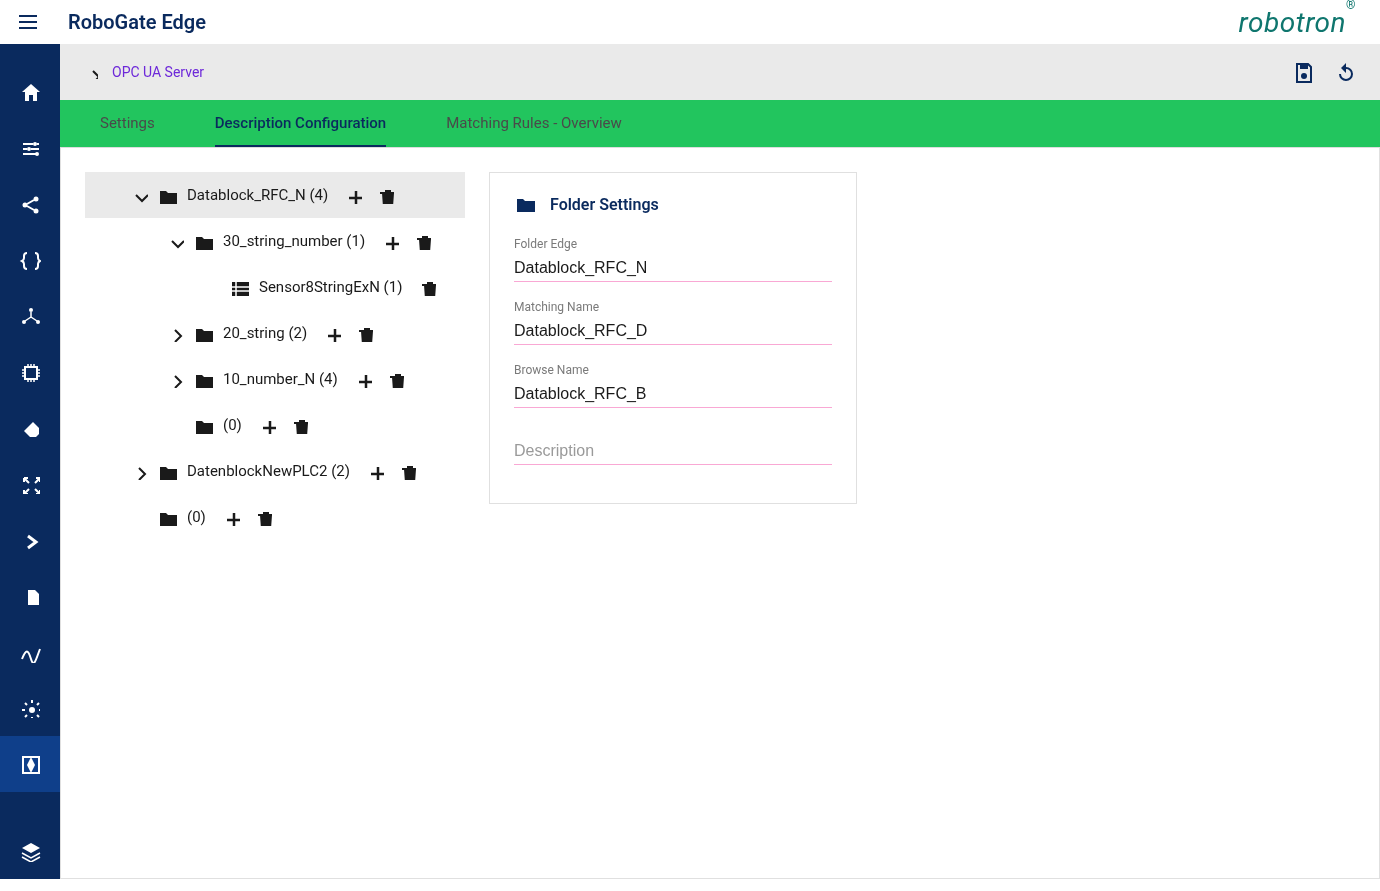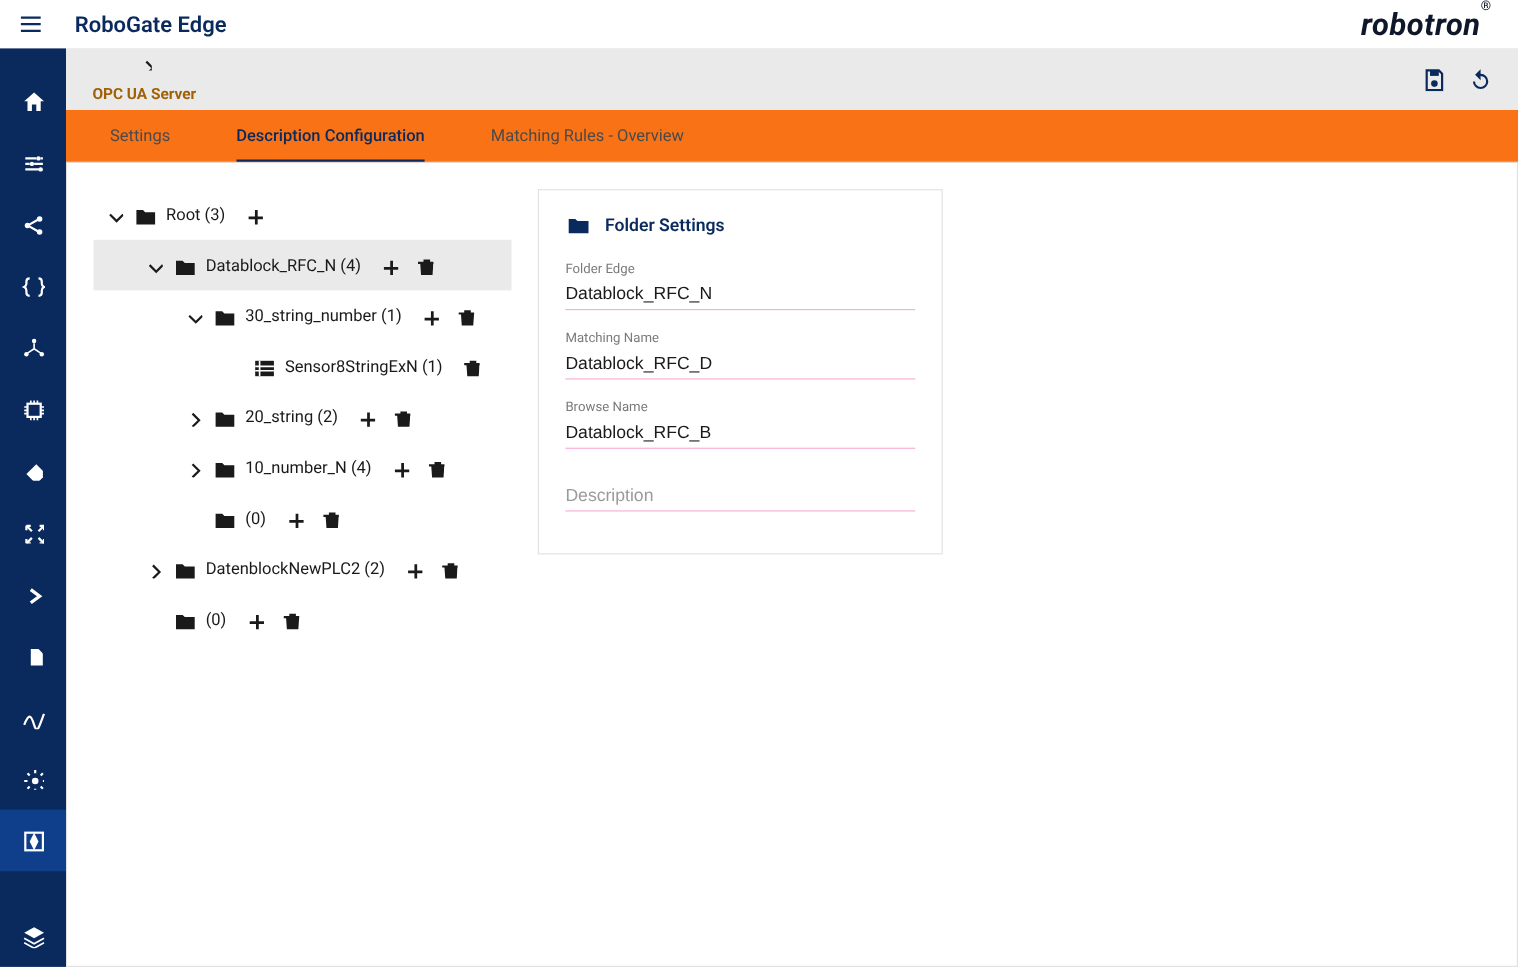--- a/index.html
+++ b/index.html
@@ -1,33 +1,33 @@
 <!DOCTYPE html>
 <html><head>
 <meta charset="utf-8">
 <style>
   * { box-sizing: border-box; margin: 0; padding: 0; }
   body { font-family: -apple-system, BlinkMacSystemFont, "Segoe UI", Roboto, Arial, sans-serif; background: #fff; color: #1a1a1a; width: 1380px; height: 891px; overflow: hidden; }
   .topbar { height: 44px; display: flex; align-items: center; padding: 0 24px 0 16px; justify-content: space-between; }
   .topbar-left { display: flex; align-items: center; gap: 28px; }
   .hamburger { width: 24px; height: 24px; cursor: pointer; color: #0a2a5e; display:flex; align-items:center; justify-content:center;}
   .app-title { font-weight: 600; font-size: 20px; color: #0a2a5e; }
-  .brand { font-weight: 700; font-size: 28px; color: #0f172a; font-style: italic; letter-spacing: .5px; position:relative;}
+  .brand { font-weight: 400; font-size: 28px; color: #0f766e; font-style: italic; letter-spacing: .5px; position:relative;}
   .brand sup{ font-size:12px; font-style:normal; position:relative; top:-12px;}
   .shell { display: flex; height: calc(891px - 56px); }
   .sidenav { width: 60px; background: #0a2a5e; display: flex; flex-direction: column; align-items: center; padding-top: 20px; gap: 0; }
   .nav-icon { width: 60px; height: 56px; display: flex; align-items: center; justify-content: center; color: #fff; cursor: pointer; }
   .nav-icon.active { background: #0f3f8a; }
   .nav-spacer { flex: 1; }
   .content { flex: 1; background: #eaeaea; display: flex; flex-direction: column; }
   .crumb-bar { height: 56px; background: #eaeaea; display: flex; align-items: center; padding: 0 24px; justify-content: space-between; }
-  .crumb-left { display: flex; align-items: center; gap: 14px; color: #a16207; font-weight:700; font-size:14px;flex-direction:column;}
+  .crumb-left { display: flex; align-items: center; gap: 14px; color: #6d28d9; font-weight:400; font-size:14px;}
   .crumb-actions { display: flex; gap: 20px; color: #0a2a5e; }
   .crumb-actions .ic { cursor:pointer; }
-  .tabs-bar { height: 48px; background: #f97316; display: flex; align-items: stretch; padding-left: 40px; gap: 60px; border-bottom:1px solid #ddd;}
+  .tabs-bar { height: 48px; background: #22c55e; display: flex; align-items: stretch; padding-left: 40px; gap: 60px; border-bottom:1px solid #ddd;}
   .tab { display:flex; align-items:center; color:#4a4a4a; font-size:15px; cursor:pointer; border-bottom:2px solid transparent; }
   .tab.active { color:#0a2a5e; font-weight:500; border-bottom-color:#0a2a5e;}
   .workspace { flex:1; background:#fff; margin:0; padding: 24px 24px; display:flex; gap:24px; border:1px solid #e0e0e0; border-top:none;}
   .tree-panel { flex: 0 0 380px; }
   .details-panel { width:368px; border:1px solid #e0e0e0; padding:20px 24px; align-self:flex-start;}
   .panel-header { display:flex; align-items:center; gap:14px; color:#0a2a5e; font-weight:600; font-size:16px; margin-bottom:22px;}
   .field { margin-bottom:18px; }
   .field-label { font-size:12px; color:#7a7a7a; margin-bottom:4px; display:block;}
   .field-input { width:100%; border:none; border-bottom:1px solid #f9a8d4; font-size:16px; padding:4px 0; background:transparent; color:#1a1a1a;}
   .field-input::placeholder { color:#9a9a9a; }
@@ -250,42 +250,20 @@
     <div class="tabs-bar">
       <div class="tab">Settings</div>
       <div class="tab active">Description Configuration</div>
       <div class="tab">Matching Rules - Overview</div>
     </div>
 
     <div class="workspace">
 
       <div class="tree-panel">
 
-        <div class="tree-row indent-0">
-          <span class="chev">
-              <svg width="18" height="18">
-                <use href="#i-chev-d"></use>
-              </svg>
-            </span>
-          <span class="name">
-              <span class="ic">
-                <svg width="20" height="20">
-                  <use href="#i-folder"></use>
-                </svg>
-              </span>
-              <span>Root (3)</span>
-            </span>
-          <span class="actions">
-              <span class="ic">
-                <svg width="18" height="18">
-                  <use href="#i-plus"></use>
-                </svg>
-              </span>
-            </span>
-        </div>
 
         <div class="tree-row indent-1 selected">
           <span class="chev">
               <svg width="18" height="18">
                 <use href="#i-chev-d"></use>
               </svg>
             </span>
           <span class="name">
               <span class="ic">
                 <svg width="20" height="20">

